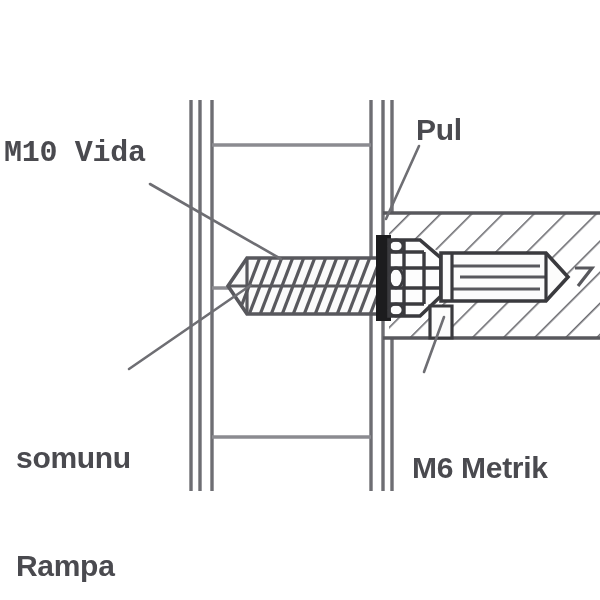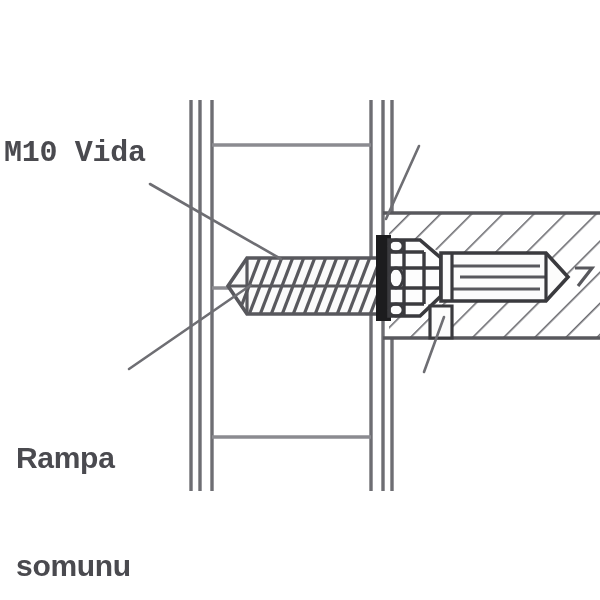--- a/index.html
+++ b/index.html
@@ -171,22 +171,24 @@
     <g stroke="#6e6e73" stroke-width="2.6" fill="none" stroke-linecap="round">
       <line x1="150" y1="184" x2="281" y2="259"></line>
       <line x1="419" y1="146" x2="386" y2="219"></line>
       <line x1="129" y1="369" x2="251" y2="285"></line>
       <line x1="424" y1="372" x2="444" y2="317"></line>
     </g>
   </svg>
 
   <div class="label" id="label-m10">M10 Vida</div>
 
+  <div class="label" id="label-pul">Pul</div>
 
   <div class="label" id="label-rampa">
+    <div>somunu</div>
     <div>Rampa</div>
-    <div>somunu</div>
   </div>
 
   <div class="label" id="label-m6">
+    <div>M6 Metrik</div>
   </div>
 
 </div>
 
 </body></html>

